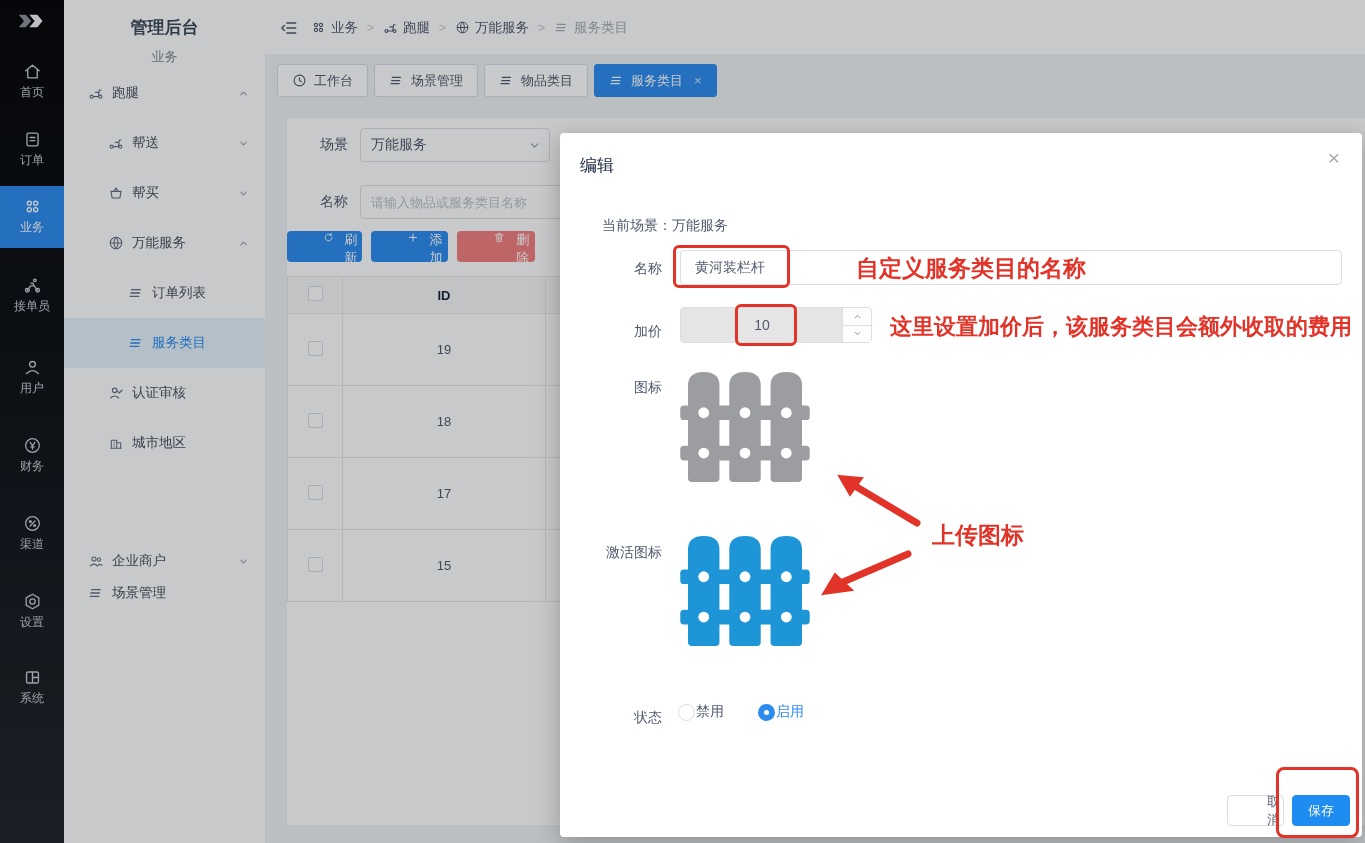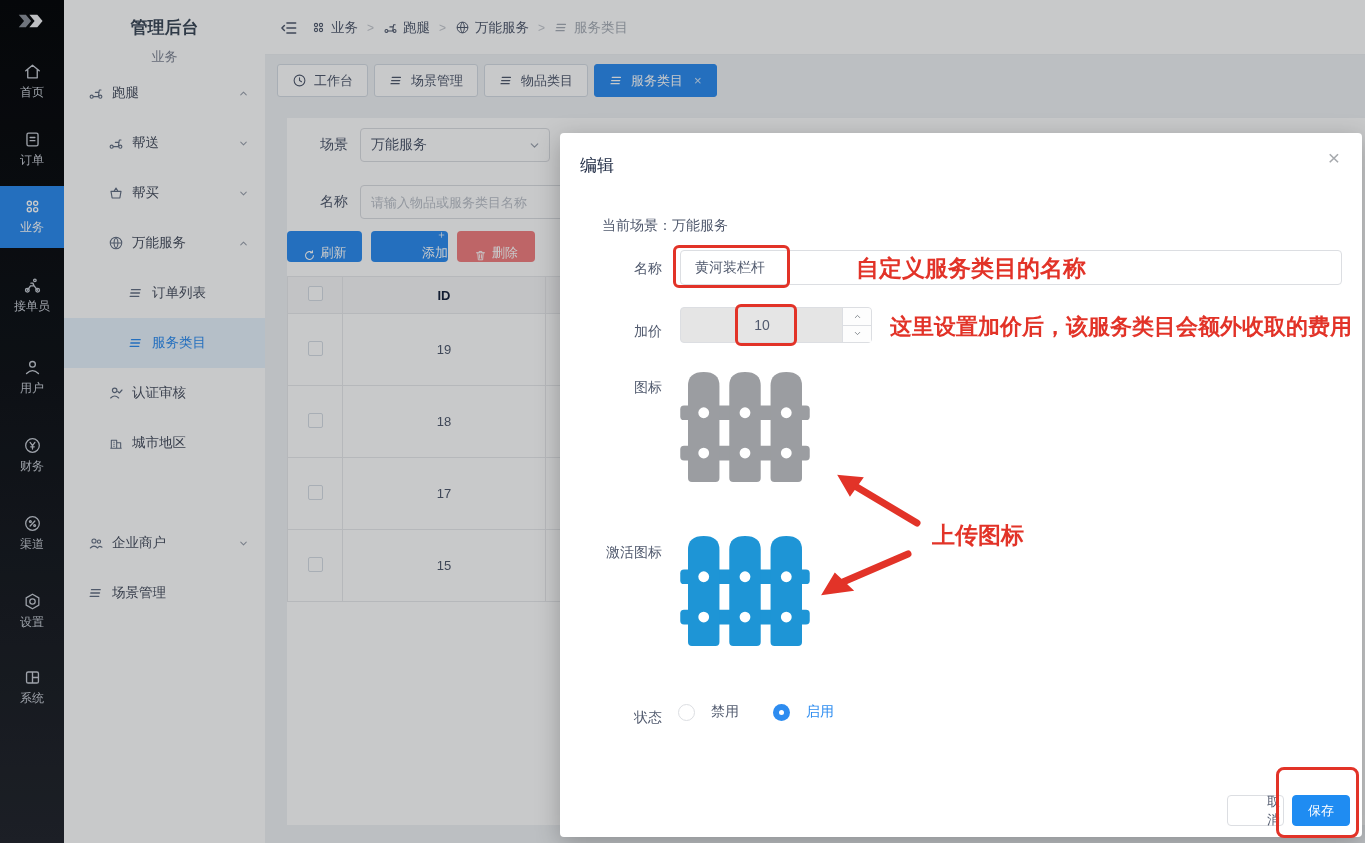--- a/index.html
+++ b/index.html
@@ -44,23 +44,23 @@
 
   .card { position:absolute; left:22px; top:118px; right:0; bottom:18px; background:#fff; }
   .f-label { position:absolute; font-size:14px; color:#515a6e; }
   .sel { position:absolute; left:73px; top:10px; width:190px; height:34px; border:1px solid #dcdee2; border-radius:4px;
          background:#fff; display:flex; align-items:center; padding:0 10px; color:#515a6e; cursor:pointer; }
   .sel .caret { position:absolute; right:8px; color:#9aa1ad; }
   .txt { position:absolute; left:73px; top:67px; width:440px; height:34px; border:1px solid #dcdee2; border-radius:4px;
          padding:0 10px; font-size:13px; color:#515a6e; outline:none; }
   .txt::placeholder { color:#bcc1c9; }
   .btn { position:absolute; top:113px; height:31px; border:none; border-radius:4px; color:#fff; font-size:13px;
-         display:flex; align-items:flex-end; justify-content:center; gap:5px; cursor:pointer; font-family:inherit; }
+         display:flex; align-items:flex-start; justify-content:center; gap:5px; cursor:pointer; font-family:inherit;padding-left:36px; }
   .btn-refresh { left:0; width:75px; background:#2d8cf0; }
-  .btn-add { left:84px; width:77px; background:#2d8cf0;flex-direction:column; }
+  .btn-add { left:84px; width:77px; background:#2d8cf0; }
   .btn-del { left:170px; width:78px; background:#f37f80; }
 
   table.grid { position:absolute; left:0; top:158px; width:660px; border-collapse:collapse; table-layout:fixed; }
   table.grid th, table.grid td { border:1px solid #e8eaec; text-align:center; font-size:13px; color:#515a6e; }
   table.grid th { background:#f8f8f9; height:37px; font-weight:bold; color:#17233d; }
   table.grid td { height:72px; background:#fff; }
   .cb { display:inline-block; width:15px; height:15px; border:1px solid #d7dde4; border-radius:2px; background:#fff; cursor:pointer; }
 
   
   .dim { position:absolute; inset:0; background:rgba(5,8,12,0.22); z-index:10; }
@@ -78,21 +78,21 @@
   .stepper { position:absolute; right:0; top:0; bottom:0; width:29px; border-left:1px solid #dcdee2; display:flex; flex-direction:column; }
   .step { flex:1; display:flex; align-items:center; justify-content:center; background:#fdfdfd; color:#73797f; cursor:pointer; }
   .step-up { border-bottom:1px solid #dcdee2; border-radius:0 3px 0 0; }
   .fence { position:absolute; left:120px; cursor:pointer; }
   .fence-gray { top:237px; color:#9b9da1; }
   .fence-blue { top:401px; color:#1e95d6; }
   .radio-row { position:absolute; left:118px; top:570px; display:flex; align-items:center; }
   .radio { width:17px; height:17px; border-radius:50%; border:1px solid #dcdee2; background:#fff; cursor:pointer; }
   .radio.checked { border:none; background:#2d8cf0; position:relative; }
   .radio.checked::after { content:""; position:absolute; left:6px; top:6px; width:5px; height:5px; border-radius:50%; background:#fff; }
-  .radio-lbl { font-size:14px; color:#515a6e; margin-left:16px; cursor:pointer; }
+  .radio-lbl { font-size:14px; color:#515a6e; margin-left:1px; cursor:pointer; }
   .radio-lbl.on { color:#2d8cf0; }
   .m-btn { position:absolute; top:662px; height:31px; border-radius:4px; font-size:13px; display:flex; align-items:center;
            justify-content:center; cursor:pointer; font-family:inherit; }
   .m-cancel { left:667px; width:57px; background:#fff; border:1px solid #dcdee2; color:#515a6e;padding-left:36px; }
   .m-save { left:732px; width:58px; background:#1f8cf2; border:1px solid #1f8cf2; color:#fff; }
 
   
   .red-box { position:absolute; border:3px solid #e23328; border-radius:6px; z-index:30; pointer-events:none; }
   .rb1 { left:113px; top:112px; width:117px; height:43px; }
   .rb2 { left:175px; top:171px; width:62px; height:42px; }
@@ -387,21 +387,21 @@
           <use href="#i-verify"></use>
         </svg>
       <span>认证审核</span>
     </div>
     <div class="s-item lv2" style="top:418px">
       <svg class="sic" width="16" height="16">
           <use href="#i-city"></use>
         </svg>
       <span>城市地区</span>
     </div>
-    <div class="s-item lv1" style="top:518px">
+    <div class="s-item lv1" style="top:536px">
       <svg class="sic" width="16" height="16">
           <use href="#i-people"></use>
         </svg>
       <span>企业商户</span>
       <svg class="arrow" width="11" height="11">
           <use href="#i-chev"></use>
         </svg>
     </div>
     <div class="s-item lv1" style="top:568px">
       <svg class="sic" width="16" height="16">

